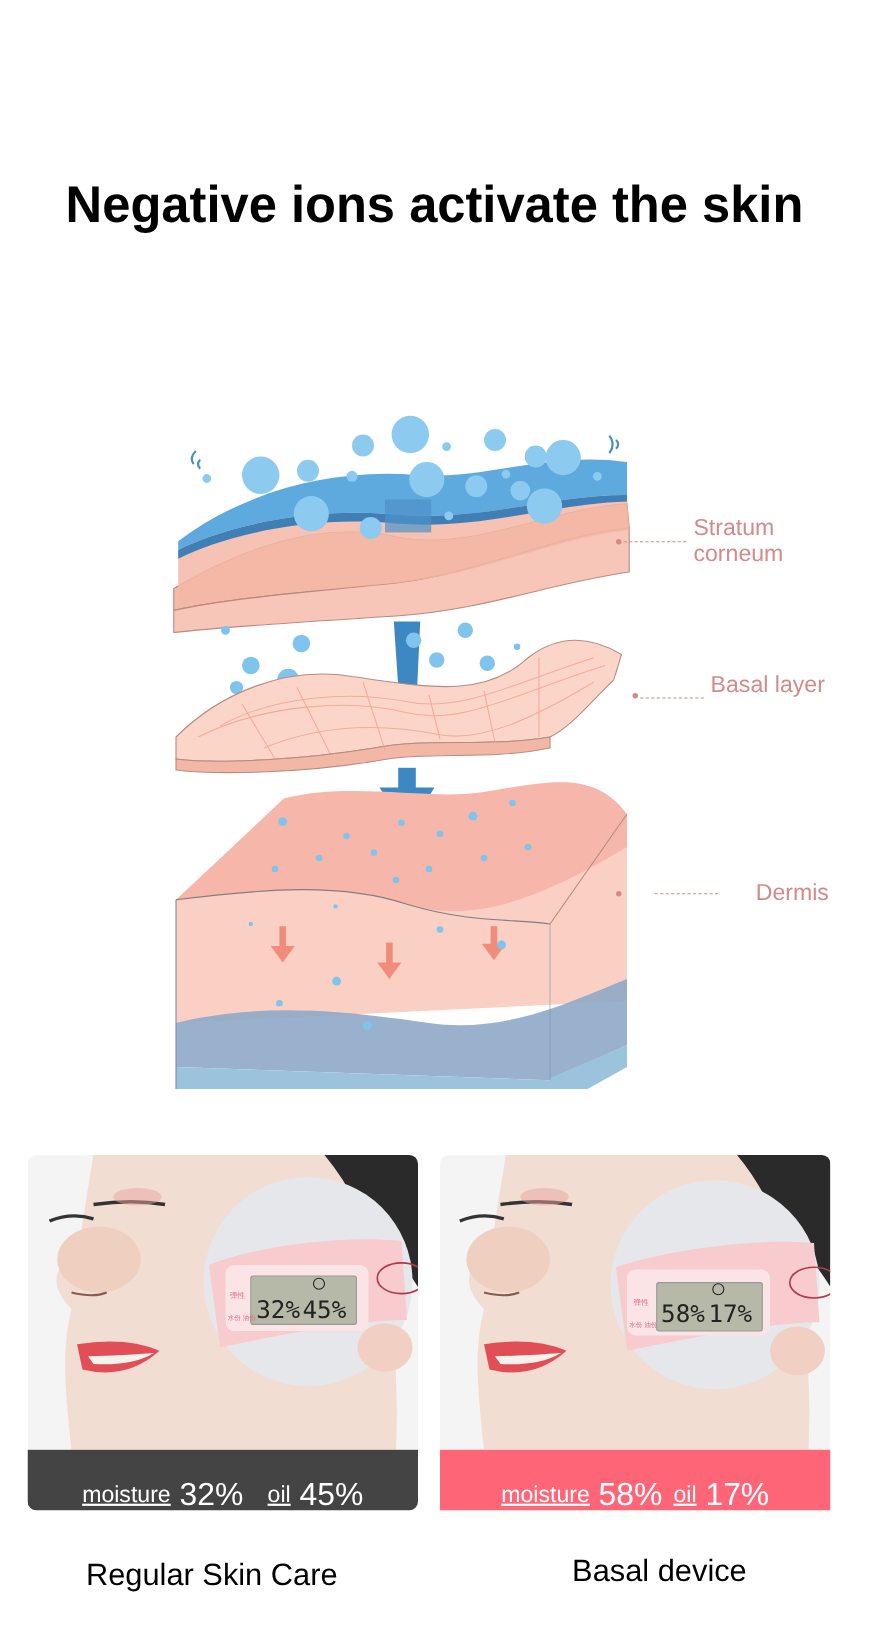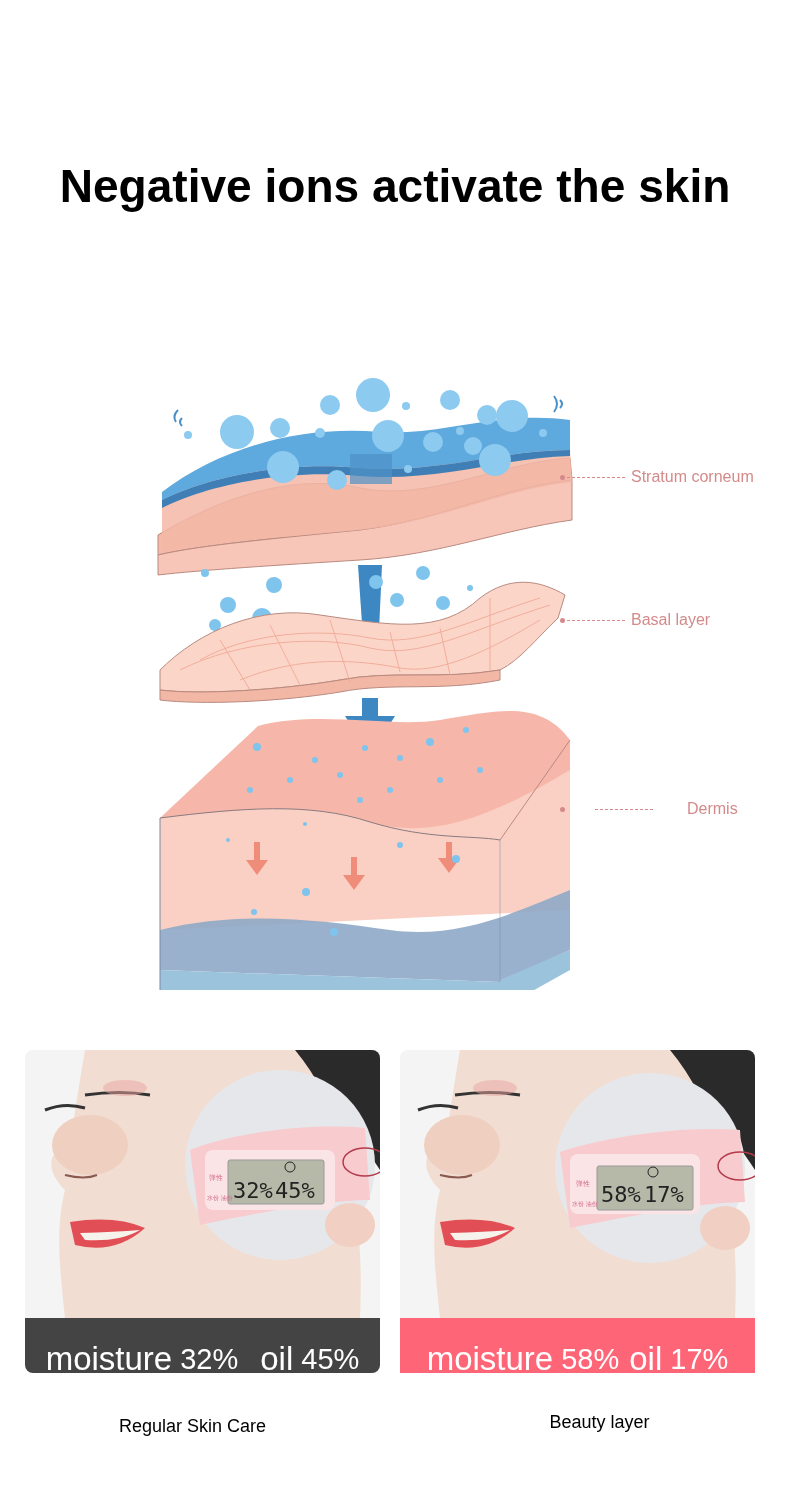--- a/index.html
+++ b/index.html
@@ -10,48 +10,48 @@
     position: absolute; left: 0; top: 158px; width: 790px;
     text-align: center; font-size: 47px; color: #000; letter-spacing: 0px;
     transform: scaleX(0.98);
   }
 
   .diagram { position: absolute; left: 140px; top: 370px; width: 460px; height: 620px; }
   .diagram svg { width: 460px; height: 620px; display: block; }
 
   .callout {
     position: absolute; display: flex; align-items: center;
-    font-size: 16px; color: #d48a8a;
+    font-size: 21px; color: #d48a8a;
   }
   .callout .dot { width: 5px; height: 5px; border-radius: 50%; background: #d48a8a; }
   .callout .dash { border-top: 1px dashed #d48a8a; height: 0; margin: 0 6px 0 2px; }
 
   .card {
     position: absolute; top: 1050px; width: 355px; height: 323px;
     overflow: hidden;
   }
   .card.left { left: 25px; border-radius: 8px; }
   .card.right { left: 400px; border-radius: 8px 8px 0 0; }
   .card .photo { position: absolute; left: 0; top: 0; width: 355px; height: 268px; }
   .card .photo svg { width: 355px; height: 268px; display: block; }
   .card .banner {
     position: absolute; left: 0; top: 268px; width: 355px; height: 82px;
     color: #fff; font-size: 33px; display: flex; align-items: center; justify-content: center;
     white-space: nowrap;
   }
   .card.left .banner { background: #444444; }
   .card.right .banner { background: #fe6577; }
-  .banner .word { font-size: 33px; }
+  .banner .word { font-size: 21px; text-decoration: underline; }
   .banner .val { font-size: 29px; margin-left: 8px; }
   .banner .gap { display: inline-block; width: 22px; }
   .card.right .banner .gap { width: 10px; }
 
   .caption {
     position: absolute; top: 1412px; width: 355px; text-align: center;
-    font-size: 18px; color: #000;
+    font-size: 28px; color: #000;
   }
   .caption.left { left: 15px; top: 1416px; }
   .caption.right { left: 422px; top: 1412px; }
 
   .lcd-text { font-family: "DejaVu Sans Mono", monospace; }
 </style>
 </head>
 <body>
 
 <h1 class="title">Negative ions activate the skin</h1>
@@ -177,21 +177,21 @@
       </g>
     </g>
   </svg>
 </div>
 
 <div class="callout" style="left:560px; top:468px;">
   <span class="dot"></span>
   <span class="dash" style="width:58px;"></span>
   <span>Stratum corneum</span>
 </div>
-<div class="callout" style="left:560px; top:611px;">
+<div class="callout" style="left:575px; top:611px;align-items:flex-end;">
   <span class="dot"></span>
   <span class="dash" style="width:58px;"></span>
   <span>Basal layer</span>
 </div>
 <div class="callout" style="left:560px; top:800px;gap:28px;">
   <span class="dot"></span>
   <span class="dash" style="width:58px;"></span>
   <span>Dermis</span>
 </div>
 
@@ -259,13 +259,13 @@
   <div class="banner">
     <span class="word">moisture</span>
     <span class="val">58%</span>
     <span class="gap"></span>
     <span class="word">oil</span>
     <span class="val">17%</span>
   </div>
 </div>
 
 <div class="caption left">Regular Skin Care</div>
-<div class="caption right">Beauty layer</div>
+<div class="caption right">Basal device</div>
 
 </body></html>

